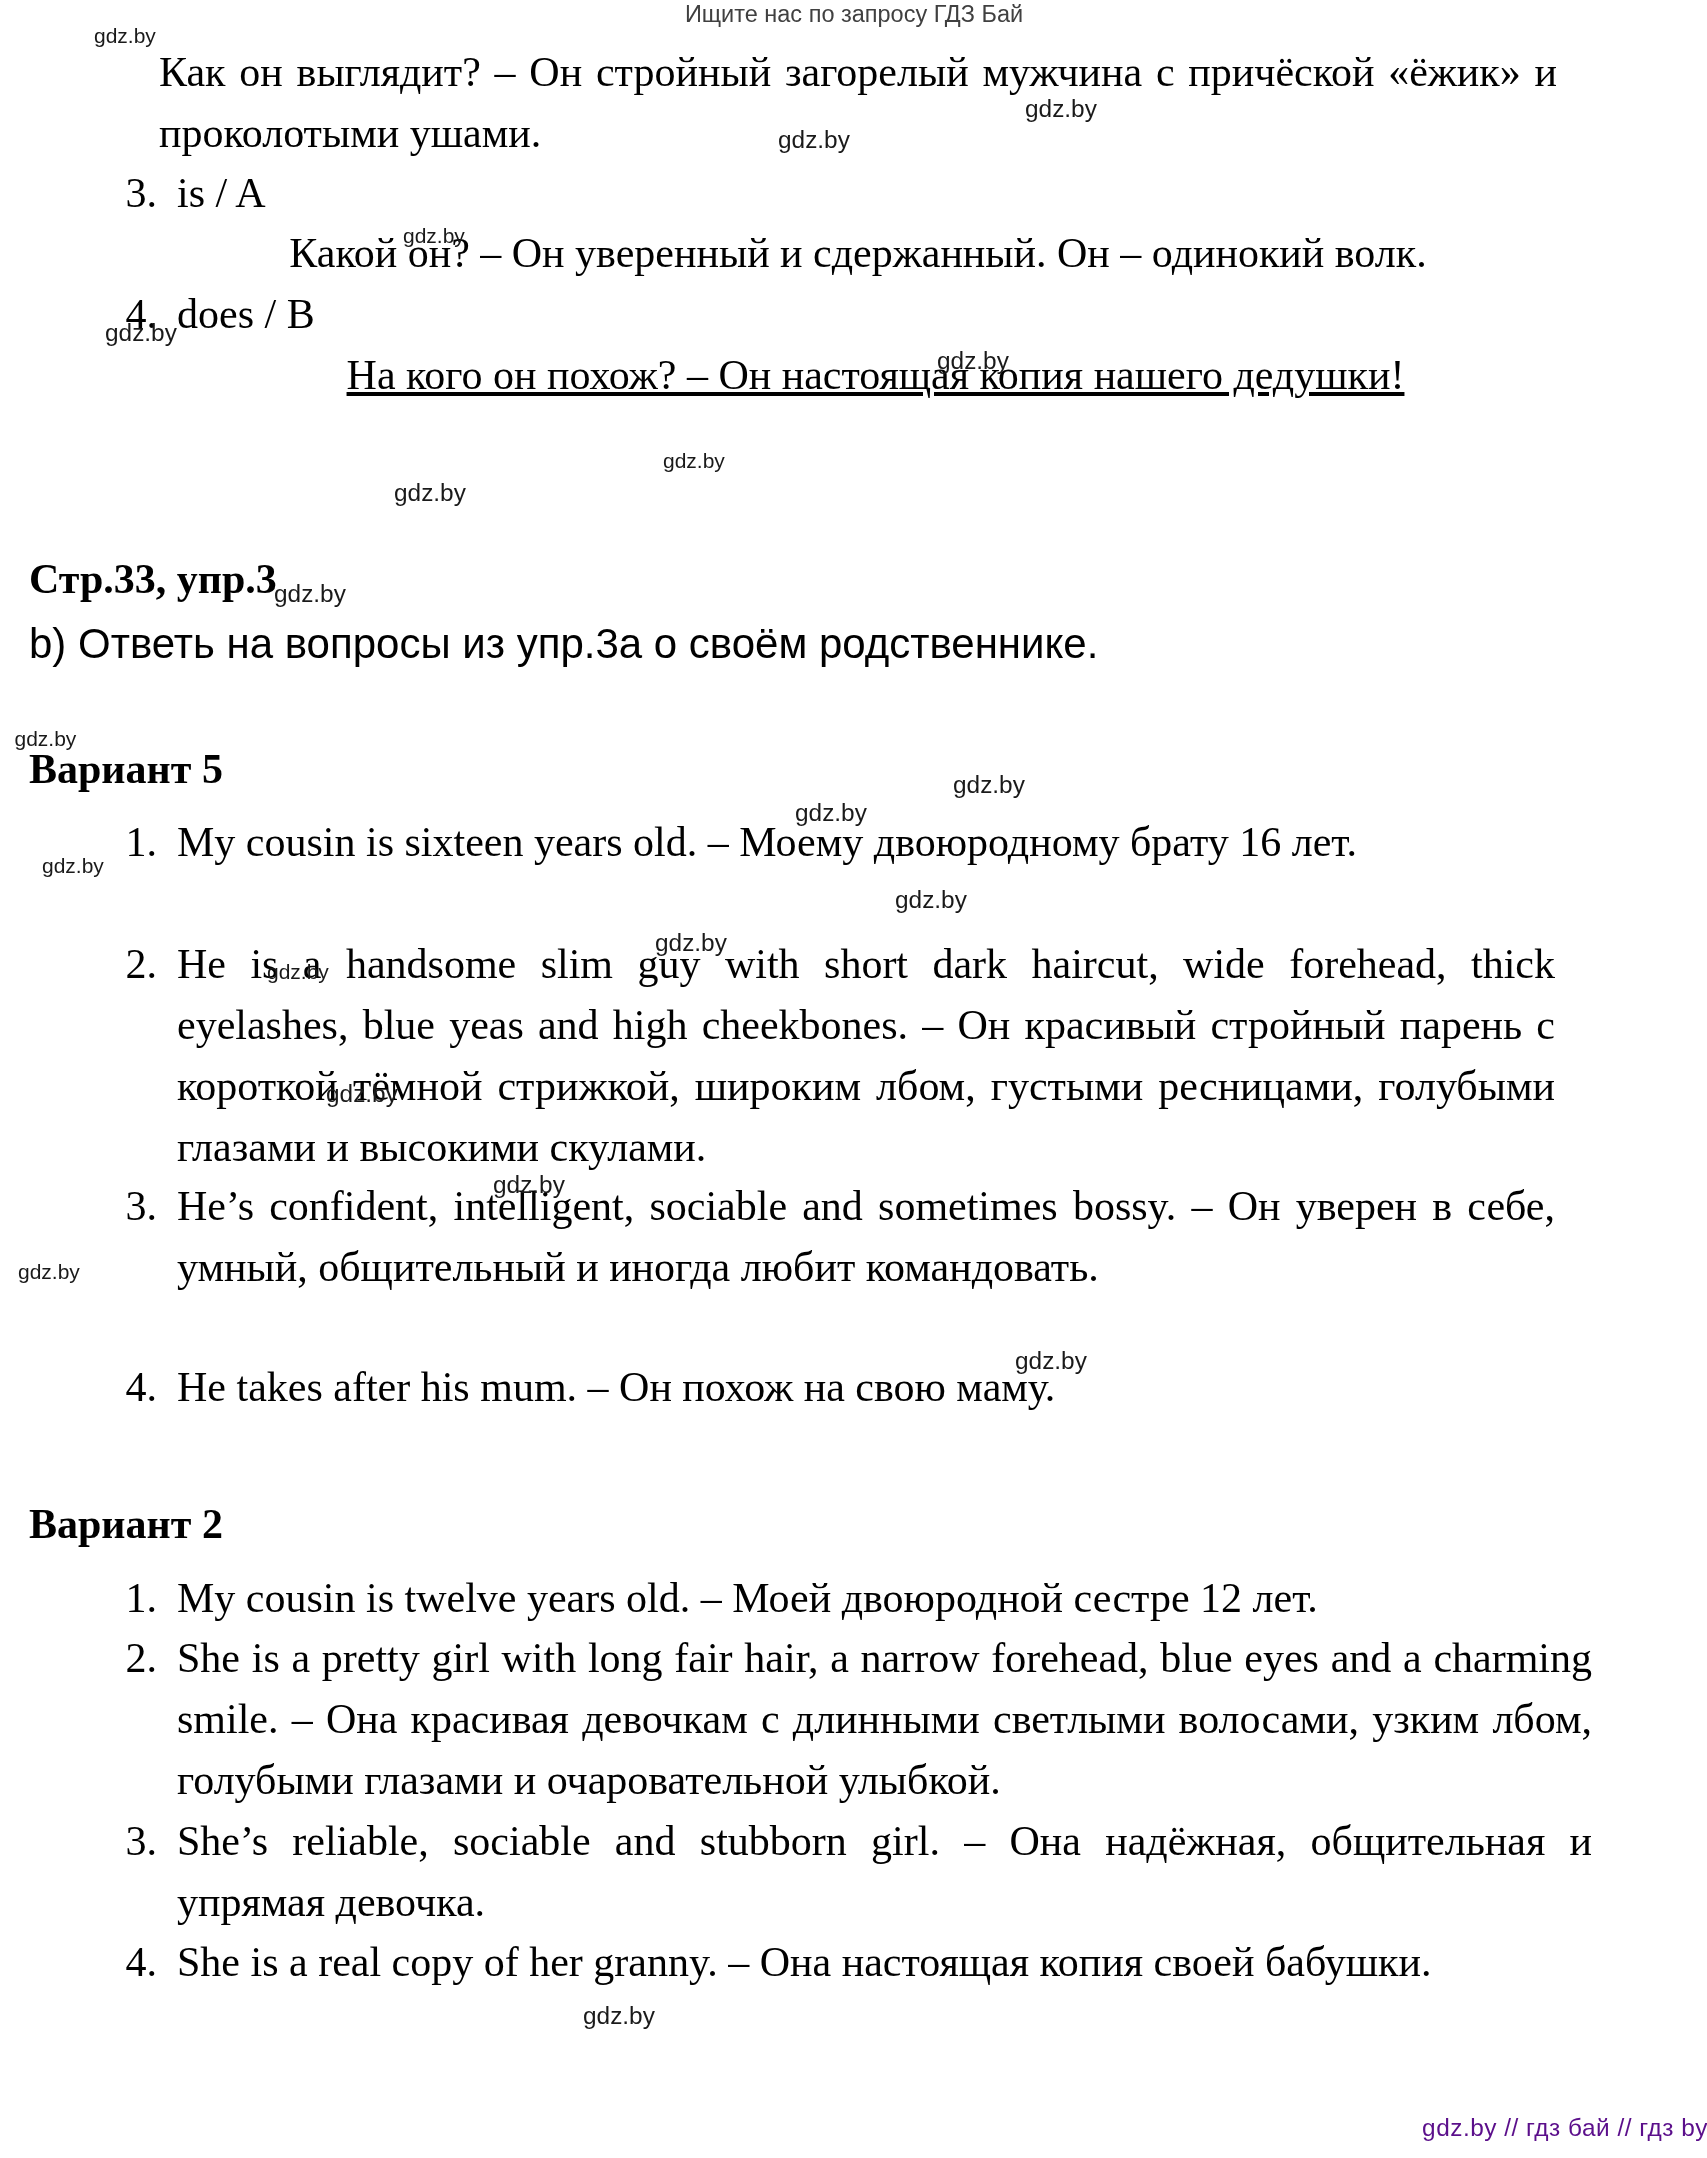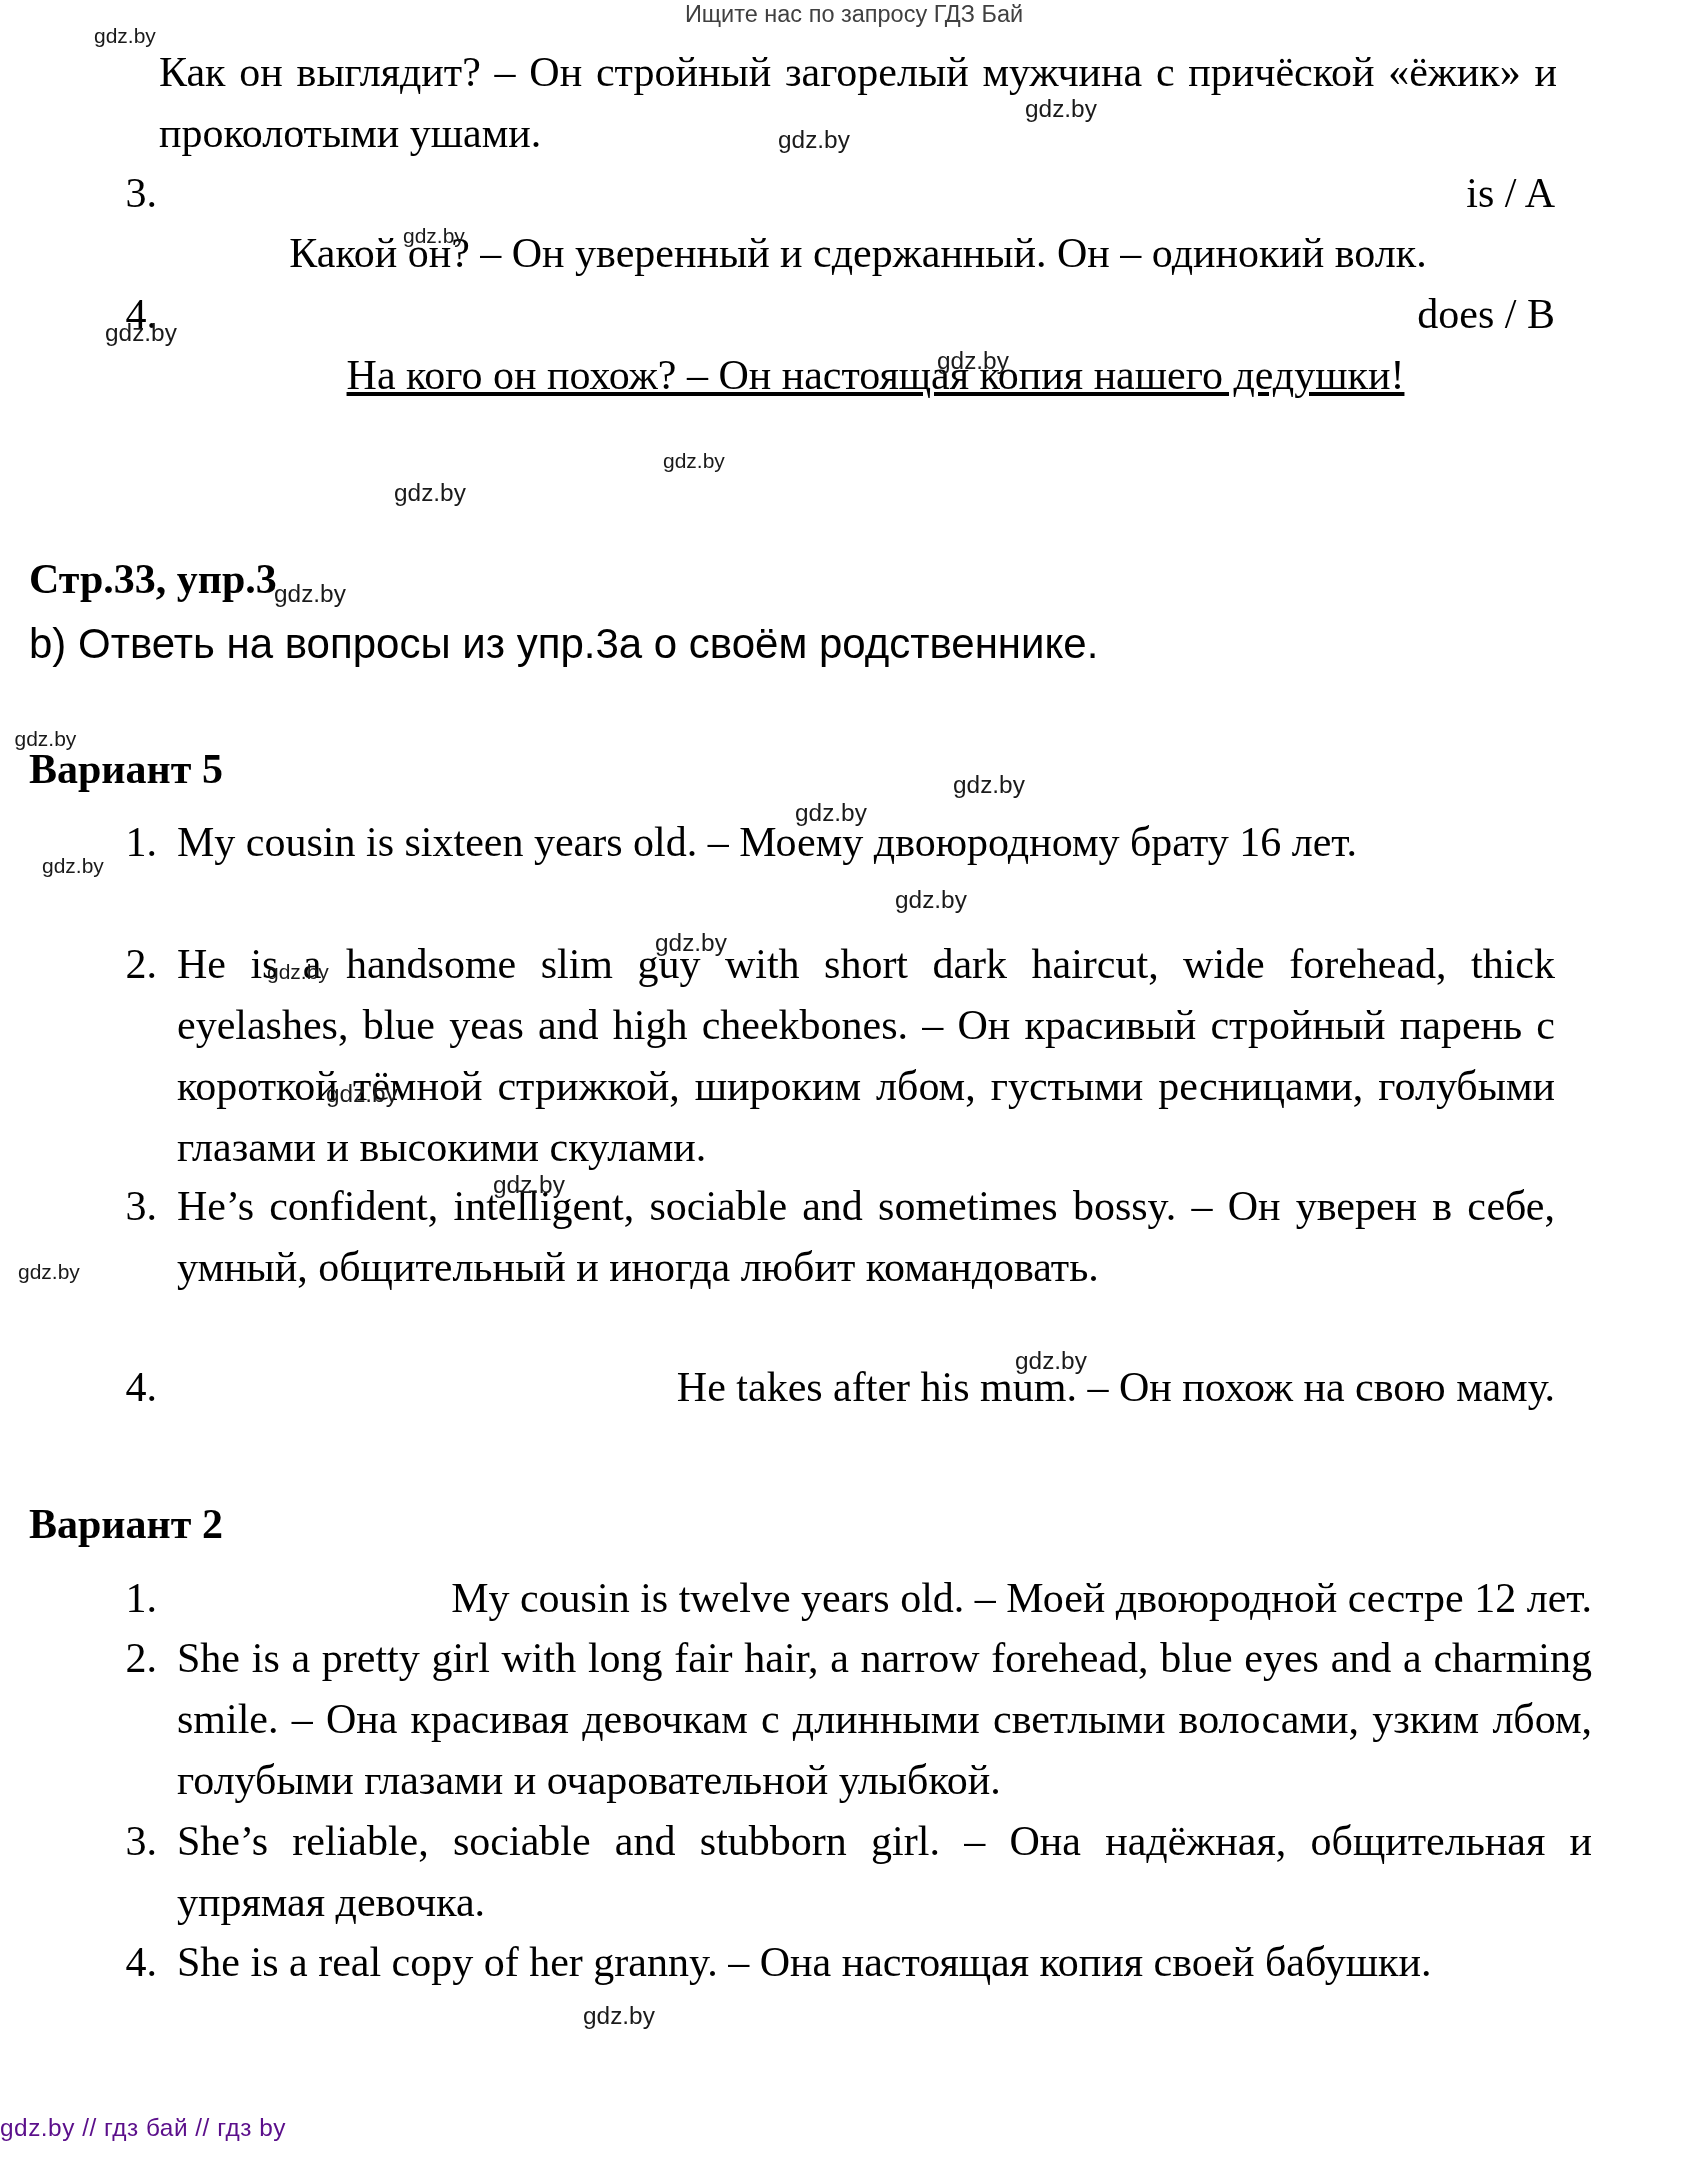--- a/index.html
+++ b/index.html
@@ -65,21 +65,21 @@
     width: 67px;
     text-align: right;
     white-space: nowrap;
   }
   .numrow .txt {
     display: block;
     margin-left: 87px;
     text-align: justify;
     text-justify: inter-word;
   }
-  .numrow .txt.nojust { text-align: right; }
+  .numrow .txt.nojust { text-align: left; }
 
   .heading {
     position: absolute;
     font-size: 42px;
     line-height: 54px;
     font-weight: 700;
     font-family: "Liberation Serif", "DejaVu Serif", serif;
     white-space: nowrap;
   }
   .plain {
@@ -101,21 +101,21 @@
     pointer-events: none;
   }
   .wm.small { font-size: 21px; line-height: 21px; }
 
   
   .footer {
     position: absolute;
     left: 0;
     bottom: 16.3px;
     width: 100%;
-    text-align: left;
+    text-align: right;
     font-family: "Liberation Sans", "DejaVu Sans", sans-serif;
     font-size: 24.4px;
     line-height: 29px;
     letter-spacing: 0.5px;
   }
 </style>
 </head>
 <body>
 
 <div id="page">

